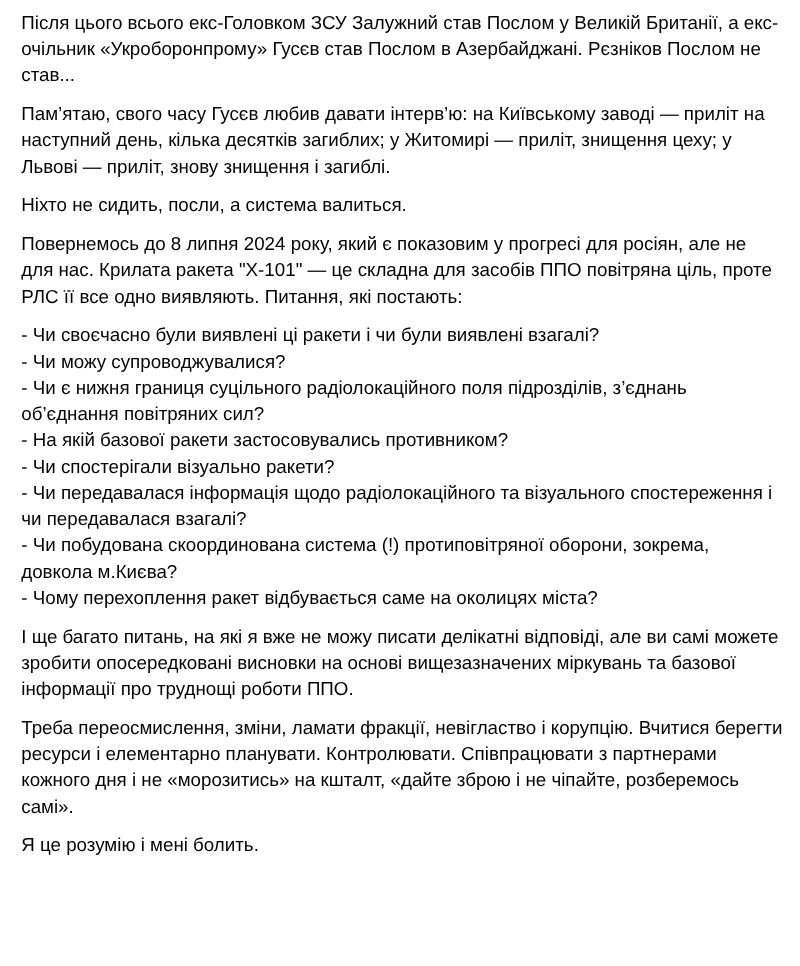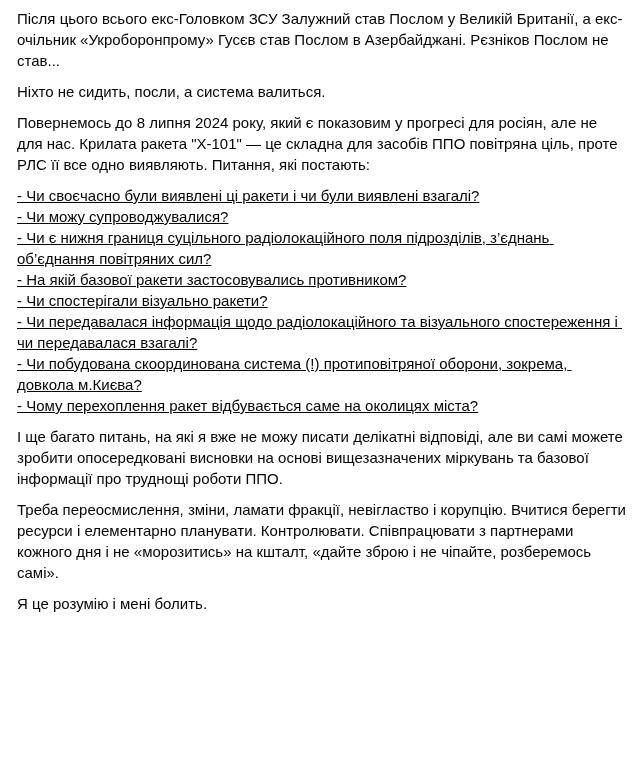--- a/index.html
+++ b/index.html
@@ -28,28 +28,28 @@
   }
   .para:last-child {
     margin-bottom: 16px;
   }
   .list-block {
     margin: 0 0 10px 0;
   }
   .list-line {
     margin: 0;
     white-space: pre-wrap;
-    text-decoration: underline;
   }
 </style>
 </head>
 <body>
 
 <div class="post-body">
     <div class="para"><span>Після цього всього екс-Головком ЗСУ Залужний став Послом у Великій Британії, а екс-очільник «Укроборонпрому» Гусєв став Послом в Азербайджані. Рєзніков Послом не став...</span></div>
+    <div class="para"><span>Пам’ятаю, свого часу Гусєв любив давати інтерв’ю: на Київському заводі — приліт на наступний день, кілька десятків загиблих; у Житомирі — приліт, знищення цеху; у Львові — приліт, знову знищення і загиблі.</span></div>
     <div class="para"><span>Ніхто не сидить, посли, а система валиться.</span></div>
     <div class="para"><span>Повернемось до 8 липня 2024 року, який є показовим у прогресі для росіян, але не для нас. Крилата ракета "Х-101" — це складна для засобів ППО повітряна ціль, проте РЛС її все одно виявляють. Питання, які постають:</span></div>
     <div class="list-block">
       <div class="list-line">- Чи своєчасно були виявлені ці ракети і чи були виявлені взагалі?</div>
       <div class="list-line">- Чи можу супроводжувалися?</div>
       <div class="list-line">- Чи є нижня границя суцільного радіолокаційного поля підрозділів, з’єднань об’єднання повітряних сил?</div>
       <div class="list-line">- На якій базової ракети застосовувались противником?</div>
       <div class="list-line">- Чи спостерігали візуально ракети?</div>
       <div class="list-line">- Чи передавалася інформація щодо радіолокаційного та візуального спостереження і чи передавалася взагалі?</div>
       <div class="list-line">- Чи побудована скоординована система (!) протиповітряної оборони, зокрема, довкола м.Києва?</div>

